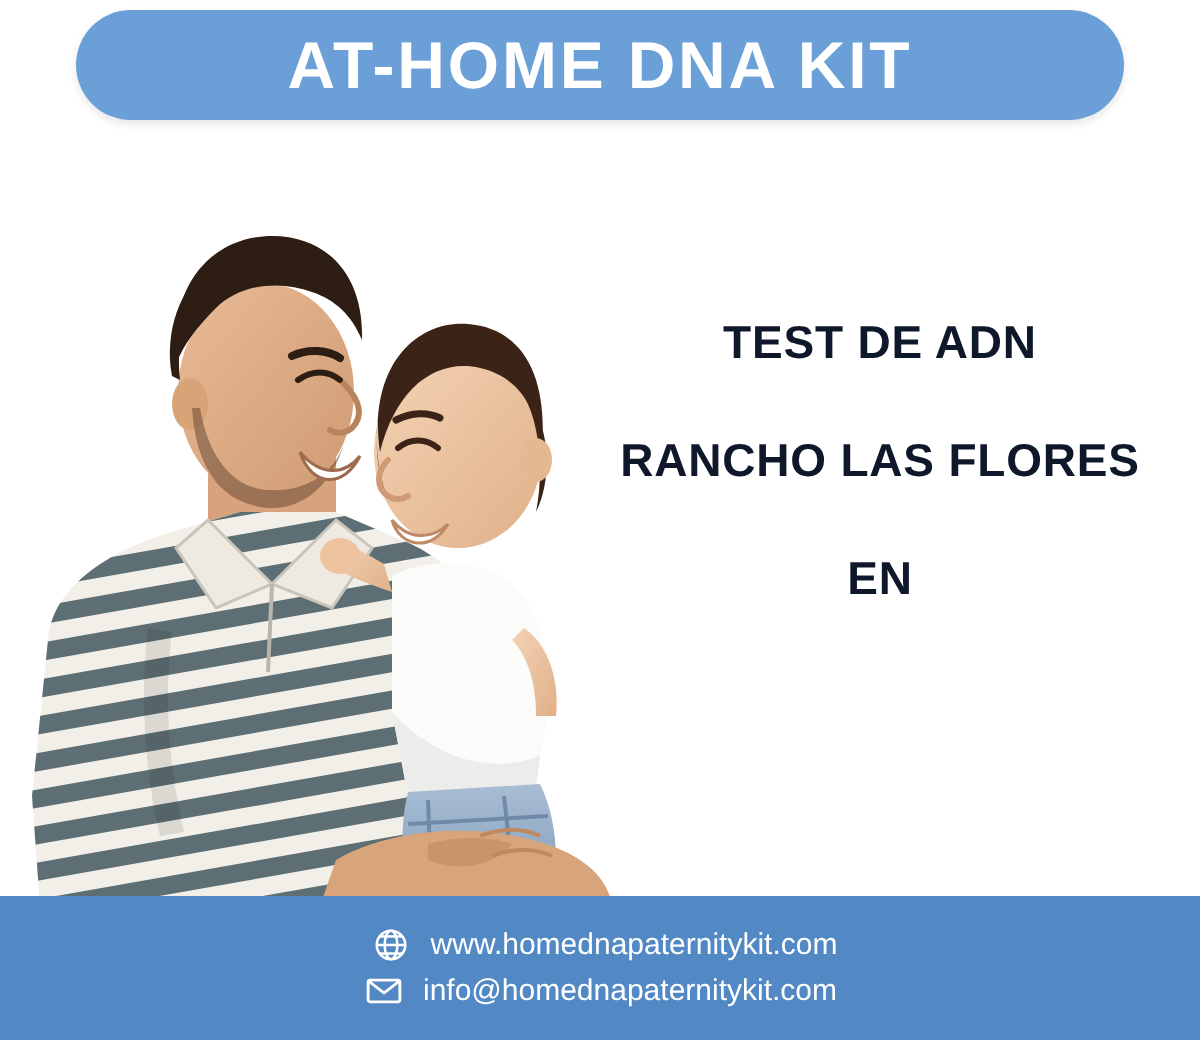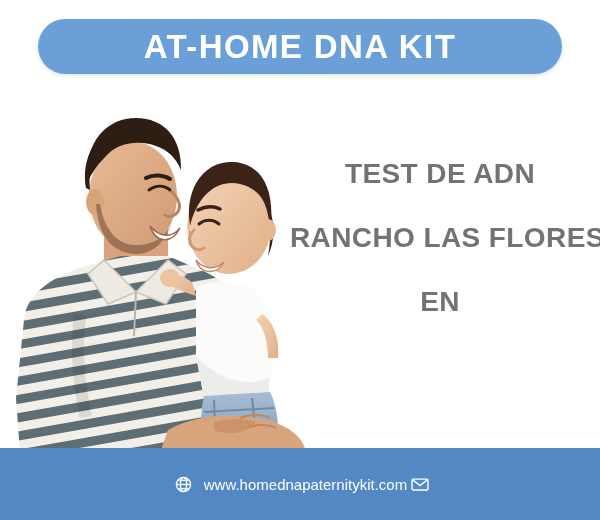--- a/index.html
+++ b/index.html
@@ -15,21 +15,21 @@
     width: 600px;
     height: 520px;
     background: #ffffff;
     overflow: hidden;
   }
 
   
   #header-banner {
     position: absolute;
     left: 38px;
-    top: 19px;
+    top: 5px;
     width: 524px;
     height: 55px;
     background: #6a9fd8;
     border-radius: 28px;
     display: flex;
     align-items: center;
     justify-content: center;
     box-shadow: 0 2px 4px rgba(0,0,0,0.10);
   }
   #header-title {
@@ -43,22 +43,22 @@
 
   
   #headline-block {
     position: absolute;
     left: 290px;
     top: 160px;
     width: 300px;
     text-align: center;
   }
   .headline-line {
-    color: #737373;
-    font-size: 28px;
+    color: #0f172a;
+    font-size: 23px;
     font-weight: bold;
     letter-spacing: 0.4px;
     white-space: nowrap;
     line-height: 1;
     margin-bottom: 36px;
   }
   .headline-line:last-child { margin-bottom: 0; }
 
   
   #photo {
@@ -73,21 +73,21 @@
 
   
   #footer-bar {
     position: absolute;
     left: 0;
     top: 448px;
     width: 600px;
     height: 72px;
     background: #5288c4;
     display: flex;
-    flex-direction: row;
+    flex-direction: column;
     align-items: center;
     justify-content: center;
     gap: 3px;
   }
   .footer-row {
     display: flex;
     align-items: center;
     justify-content: center;
   }
   #footer-row-website { padding-left: 4px; }
@@ -267,18 +267,19 @@
 
     <div class="footer-row" id="footer-row-contact">
 
       <div class="footer-item">
         <span class="footer-icon">
           <svg width="21" height="21" viewBox="0 0 24 24">
             <rect x="2.5" y="5.5" width="19" height="13" rx="1.2" fill="none" stroke="#ffffff" stroke-width="1.7"></rect>
             <path d="M3.2 6.4 L12 13.2 L20.8 6.4" fill="none" stroke="#ffffff" stroke-width="1.7" stroke-linejoin="round"></path>
           </svg>
         </span>
+        <span class="footer-text">info@homednapaternitykit.com</span>
       </div>
     </div>
 
   </div>
 
 </div>
 
 </body></html>

